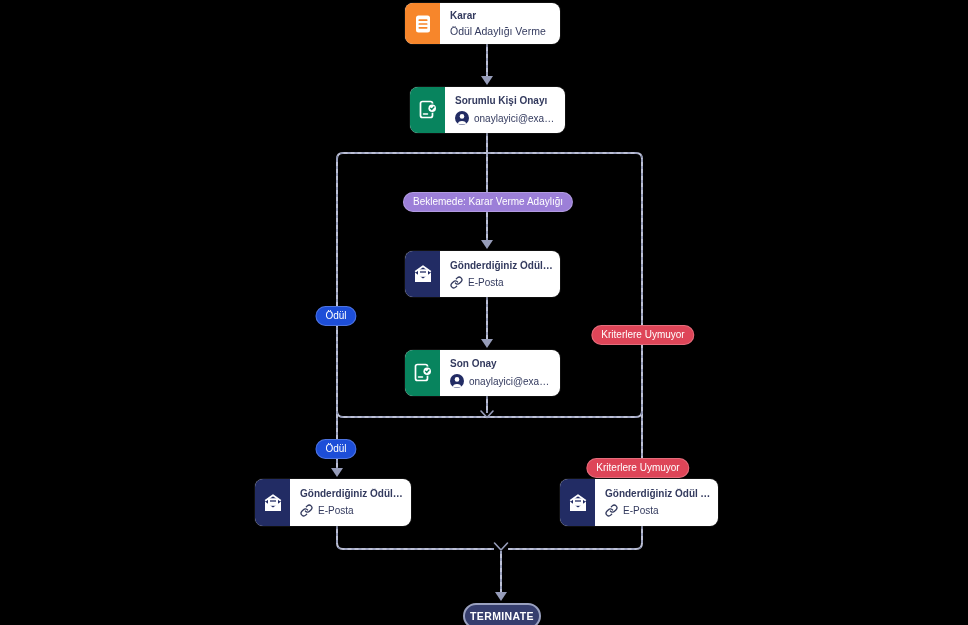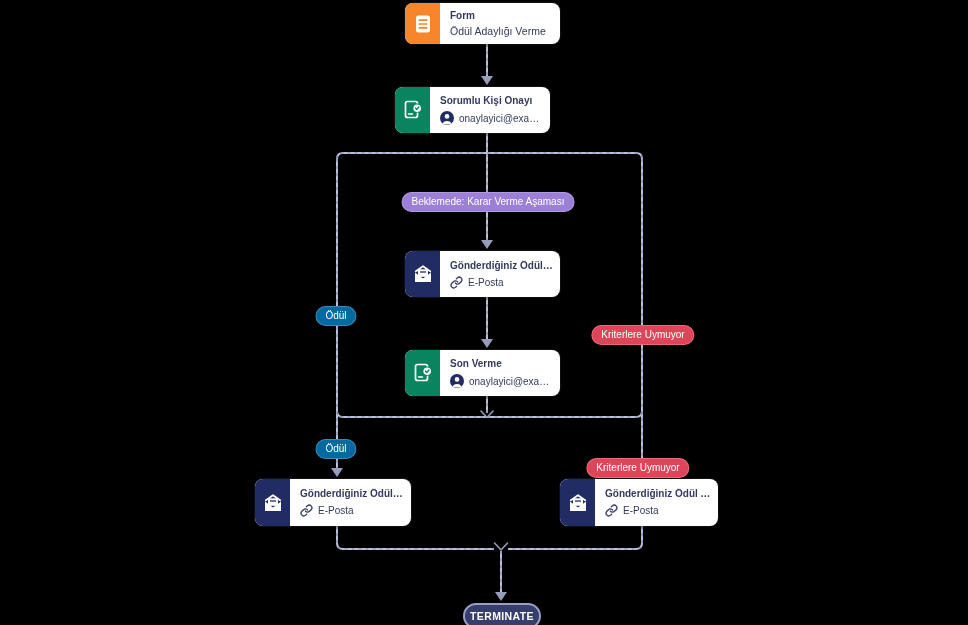--- a/index.html
+++ b/index.html
@@ -37,21 +37,21 @@
     flex:0 0 14px;width:14px;height:14px;border-radius:50%;background:#222C64;
     overflow:hidden;display:flex;align-items:flex-end;justify-content:center;
   }
   
   .badge{
     position:absolute;z-index:3;height:20px;line-height:20px;border-radius:10px;
     color:#fff;font-size:10px;padding:0 10px;white-space:nowrap;
     transform:translateX(-50%);box-shadow:inset 0 0 0 1px rgba(255,255,255,.22);
   }
   .badge.purple{background:#9C7FD8;}
-  .badge.green{background:#0369a1;}
+  .badge.green{background:#1d4ed8;}
   .badge.red{background:#DE4558;margin-top:19px;}
   
   .terminate{
     position:absolute;z-index:3;left:463px;top:603px;width:78px;height:26px;
     border-radius:13px;background:#363E6E;border:2px solid #9AA1C0;
     box-sizing:border-box;display:flex;align-items:center;justify-content:center;
     color:#fff;font-size:10.5px;font-weight:700;letter-spacing:.4px;
   }
 </style>
 </head>
@@ -95,26 +95,26 @@
       <svg width="20" height="20" viewBox="0 0 20 20">
         <rect x="3" y="1.5" width="14" height="17" rx="2.5" fill="#fff"></rect>
         <g stroke="#F7862B" stroke-width="1.7" stroke-linecap="round">
           <line x1="6.3" y1="6.2" x2="13.7" y2="6.2"></line>
           <line x1="6.3" y1="10" x2="13.7" y2="10"></line>
           <line x1="6.3" y1="13.8" x2="13.7" y2="13.8"></line>
         </g>
       </svg>
     </div>
     <div class="node-body">
-      <div class="node-type">Form</div>
+      <div class="node-type">Karar</div>
       <div class="node-sub">Ödül Adaylığı Verme</div>
     </div>
   </div>
 
-  <div class="node" style="left:395px;top:87px;width:155px;height:46px">
+  <div class="node" style="left:410px;top:87px;width:155px;height:46px">
     <div class="node-icon green">
       <svg width="22" height="22" viewBox="0 0 22 22" fill="none">
         <rect x="3.5" y="2.5" width="12" height="16" rx="2" stroke="#fff" stroke-width="1.7"></rect>
         <line x1="6.5" y1="15" x2="10.5" y2="15" stroke="#fff" stroke-width="1.5" stroke-linecap="round"></line>
         <circle cx="15.2" cy="9.2" r="4.6" fill="#08845E"></circle>
         <circle cx="15.2" cy="9.2" r="3.8" fill="#fff"></circle>
         <path d="M13.6 9.2 l1.2 1.2 l2.1 -2.4" stroke="#08845E" stroke-width="1.4" stroke-linecap="round" stroke-linejoin="round"></path>
       </svg>
     </div>
     <div class="node-body">
@@ -124,21 +124,21 @@
           <svg width="14" height="14" viewBox="0 0 14 14">
             <circle cx="7" cy="5.4" r="2.3" fill="#fff"></circle>
             <path d="M2.4 13.5 a4.7 4.3 0 0 1 9.2 0 z" fill="#fff"></path>
           </svg>
         </span>
         <span class="meta-text">onaylayici@example.c...</span>
       </div>
     </div>
   </div>
 
-  <div class="badge purple" style="left:488px;top:192px">Beklemede: Karar Verme Aşaması</div>
+  <div class="badge purple" style="left:488px;top:192px">Beklemede: Karar Verme Adaylığı</div>
 
   <div class="node" style="left:405px;top:251px;width:155px;height:46px">
     <div class="node-icon navy">
       <svg width="22" height="22" viewBox="0 0 22 22">
         <path d="M3.2 8.8 L11 3.2 L18.8 8.8" stroke="#fff" stroke-width="1.7" fill="none" stroke-linejoin="round"></path>
         <rect x="6" y="6.3" width="10" height="7.5" fill="#fff"></rect>
         <line x1="8" y1="9" x2="14" y2="9" stroke="#222C64" stroke-width="1.3"></line>
         <path d="M3 9.6 L11 15.4 L19 9.6 V19 H3 Z" fill="#fff"></path>
       </svg>
     </div>
@@ -163,21 +163,21 @@
     <div class="node-icon green">
       <svg width="22" height="22" viewBox="0 0 22 22" fill="none">
         <rect x="3.5" y="2.5" width="12" height="16" rx="2" stroke="#fff" stroke-width="1.7"></rect>
         <line x1="6.5" y1="15" x2="10.5" y2="15" stroke="#fff" stroke-width="1.5" stroke-linecap="round"></line>
         <circle cx="15.2" cy="9.2" r="4.6" fill="#08845E"></circle>
         <circle cx="15.2" cy="9.2" r="3.8" fill="#fff"></circle>
         <path d="M13.6 9.2 l1.2 1.2 l2.1 -2.4" stroke="#08845E" stroke-width="1.4" stroke-linecap="round" stroke-linejoin="round"></path>
       </svg>
     </div>
     <div class="node-body">
-      <div class="node-title">Son Verme</div>
+      <div class="node-title">Son Onay</div>
       <div class="meta">
         <span class="avatar">
           <svg width="14" height="14" viewBox="0 0 14 14">
             <circle cx="7" cy="5.4" r="2.3" fill="#fff"></circle>
             <path d="M2.4 13.5 a4.7 4.3 0 0 1 9.2 0 z" fill="#fff"></path>
           </svg>
         </span>
         <span class="meta-text">onaylayici@example.c...</span>
       </div>
     </div>

